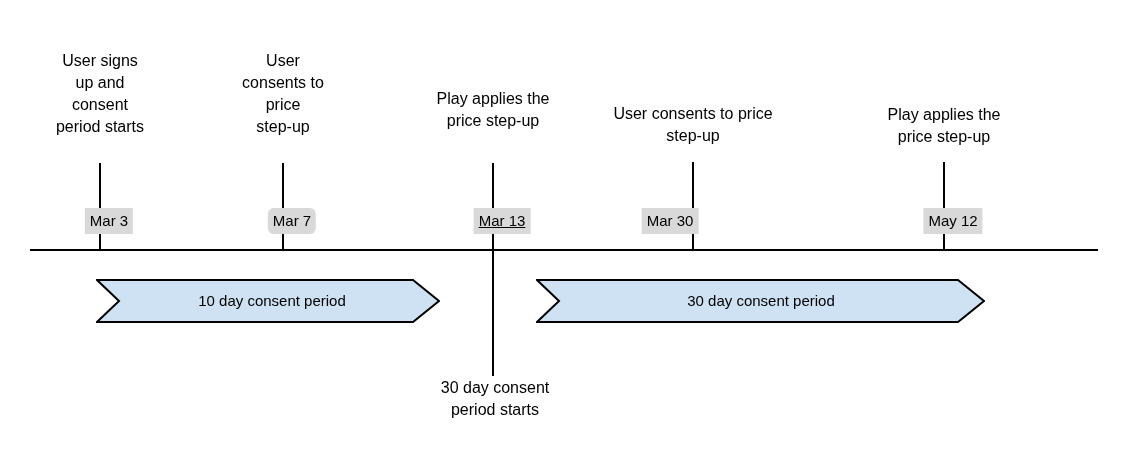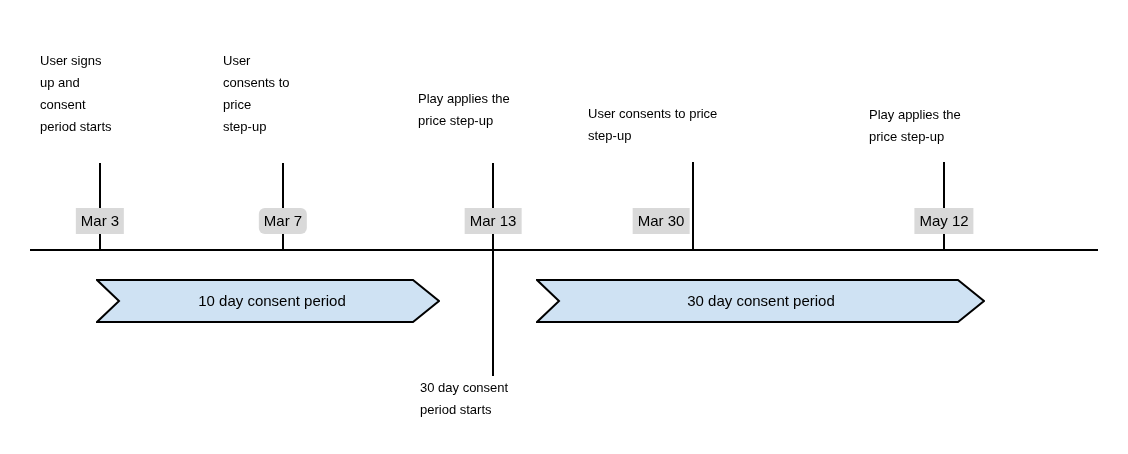--- a/index.html
+++ b/index.html
@@ -25,36 +25,38 @@
     background: #000000;
   }
   .tick {
     position: absolute;
     width: 2px;
     background: #000000;
   }
   .desc {
     position: absolute;
     transform: translateX(-50%);
+    text-align: center;
     white-space: pre-line;
-    font-size: 13px;
+    font-size: 16px;
     line-height: 22px;
     color: #000000;
   }
   .date {
     position: absolute;
     transform: translateX(-50%);
     top: 208px;
     height: 26px;
     line-height: 26px;
     padding: 0 5px;
     background: #d9d9d9;
     font-size: 15px;
     white-space: nowrap;
     color: #000000;
+    margin-left: 9px;
   }
   .banner {
     position: absolute;
   }
   .banner polygon {
     stroke: #000000;
     stroke-width: 2px;
     stroke-linejoin: miter;
   }
   .banner text {
@@ -80,21 +82,21 @@
   <div class="desc" style="left:283px; top:50px; width:120px">User
 consents to
 price
 step-up</div>
   <div class="tick" style="left:282px; top:163px; height:87px"></div>
   <div class="date" style="left:283px;border-radius:6px;">Mar 7</div>
 
   <div class="desc" style="left:493px; top:88px; width:150px">Play applies the
 price step-up</div>
   <div class="tick" style="left:492px; top:163px; height:213px"></div>
-  <div class="date" style="left:493px;">Mar 13</div>
+  <div class="date" style="left:493px;text-decoration:underline;">Mar 13</div>
   <div class="desc" style="left:495px; top:377px; width:150px">30 day consent
 period starts</div>
 
   <div class="desc" style="left:693px; top:103px; width:210px">User consents to price
 step-up</div>
   <div class="tick" style="left:692px; top:162px; height:88px"></div>
   <div class="date" style="left:661px;">Mar 30</div>
 
   <div class="desc" style="left:944px; top:104px; width:150px">Play applies the
 price step-up</div>

